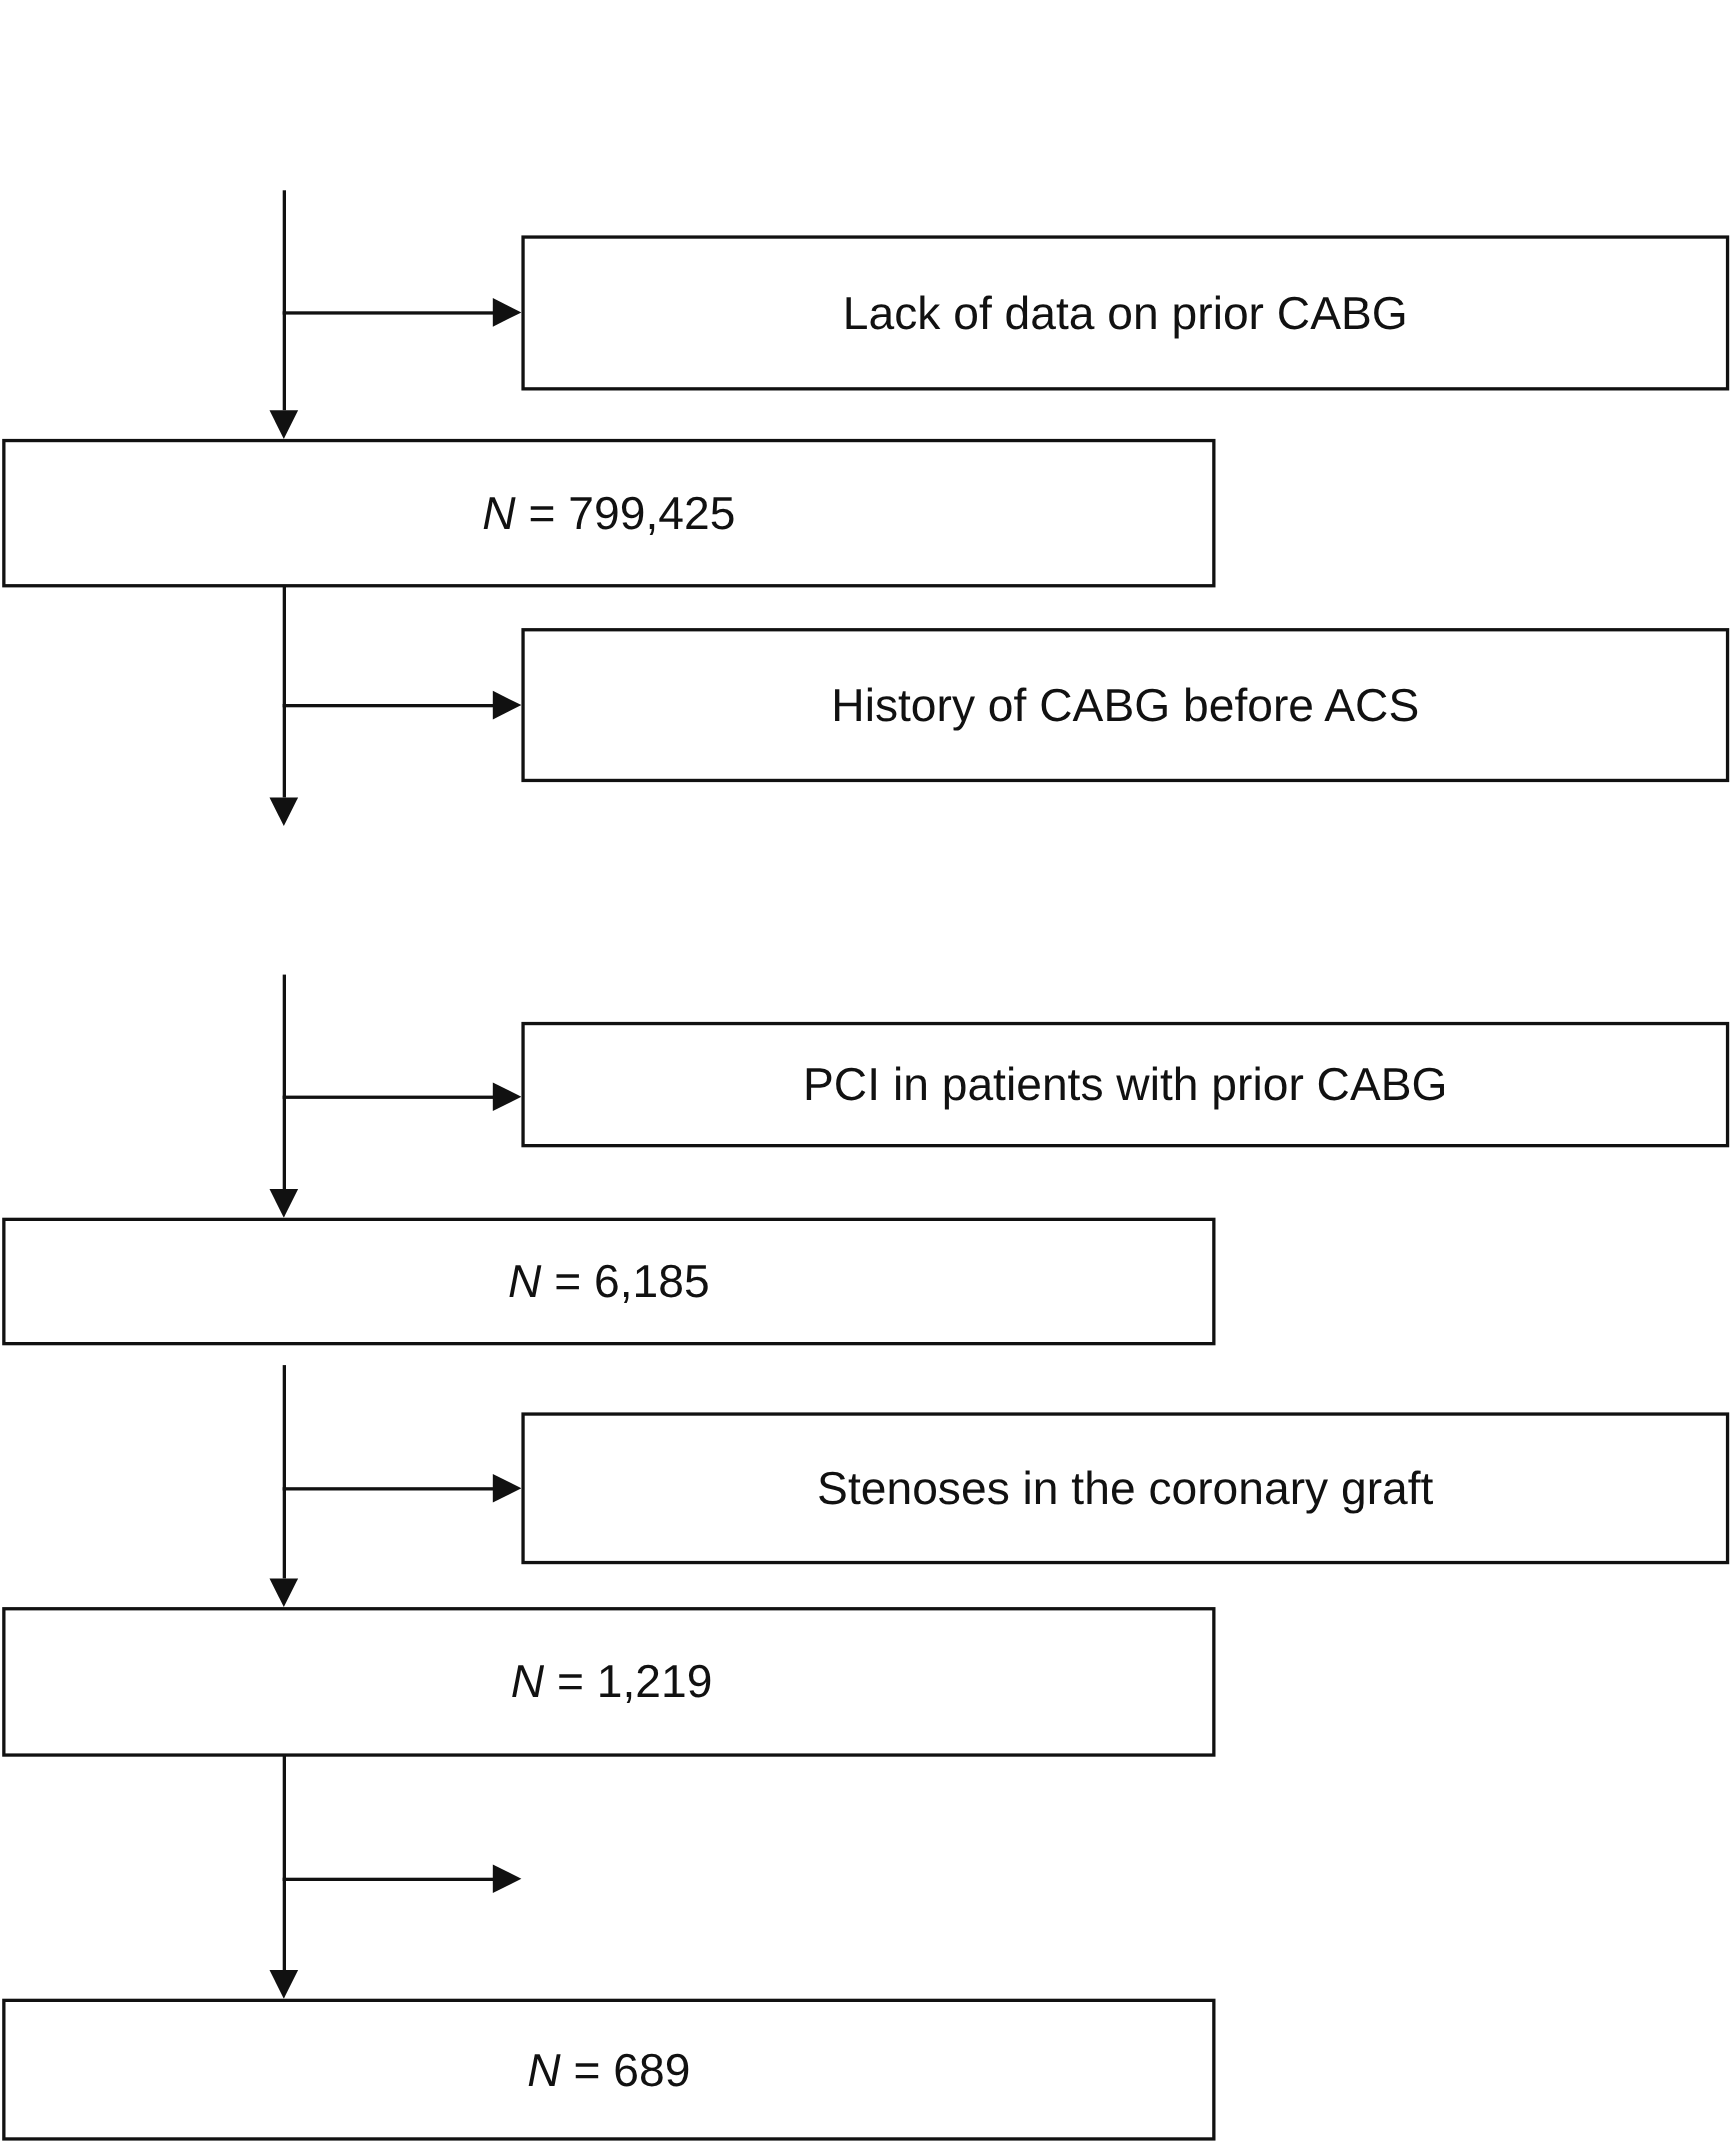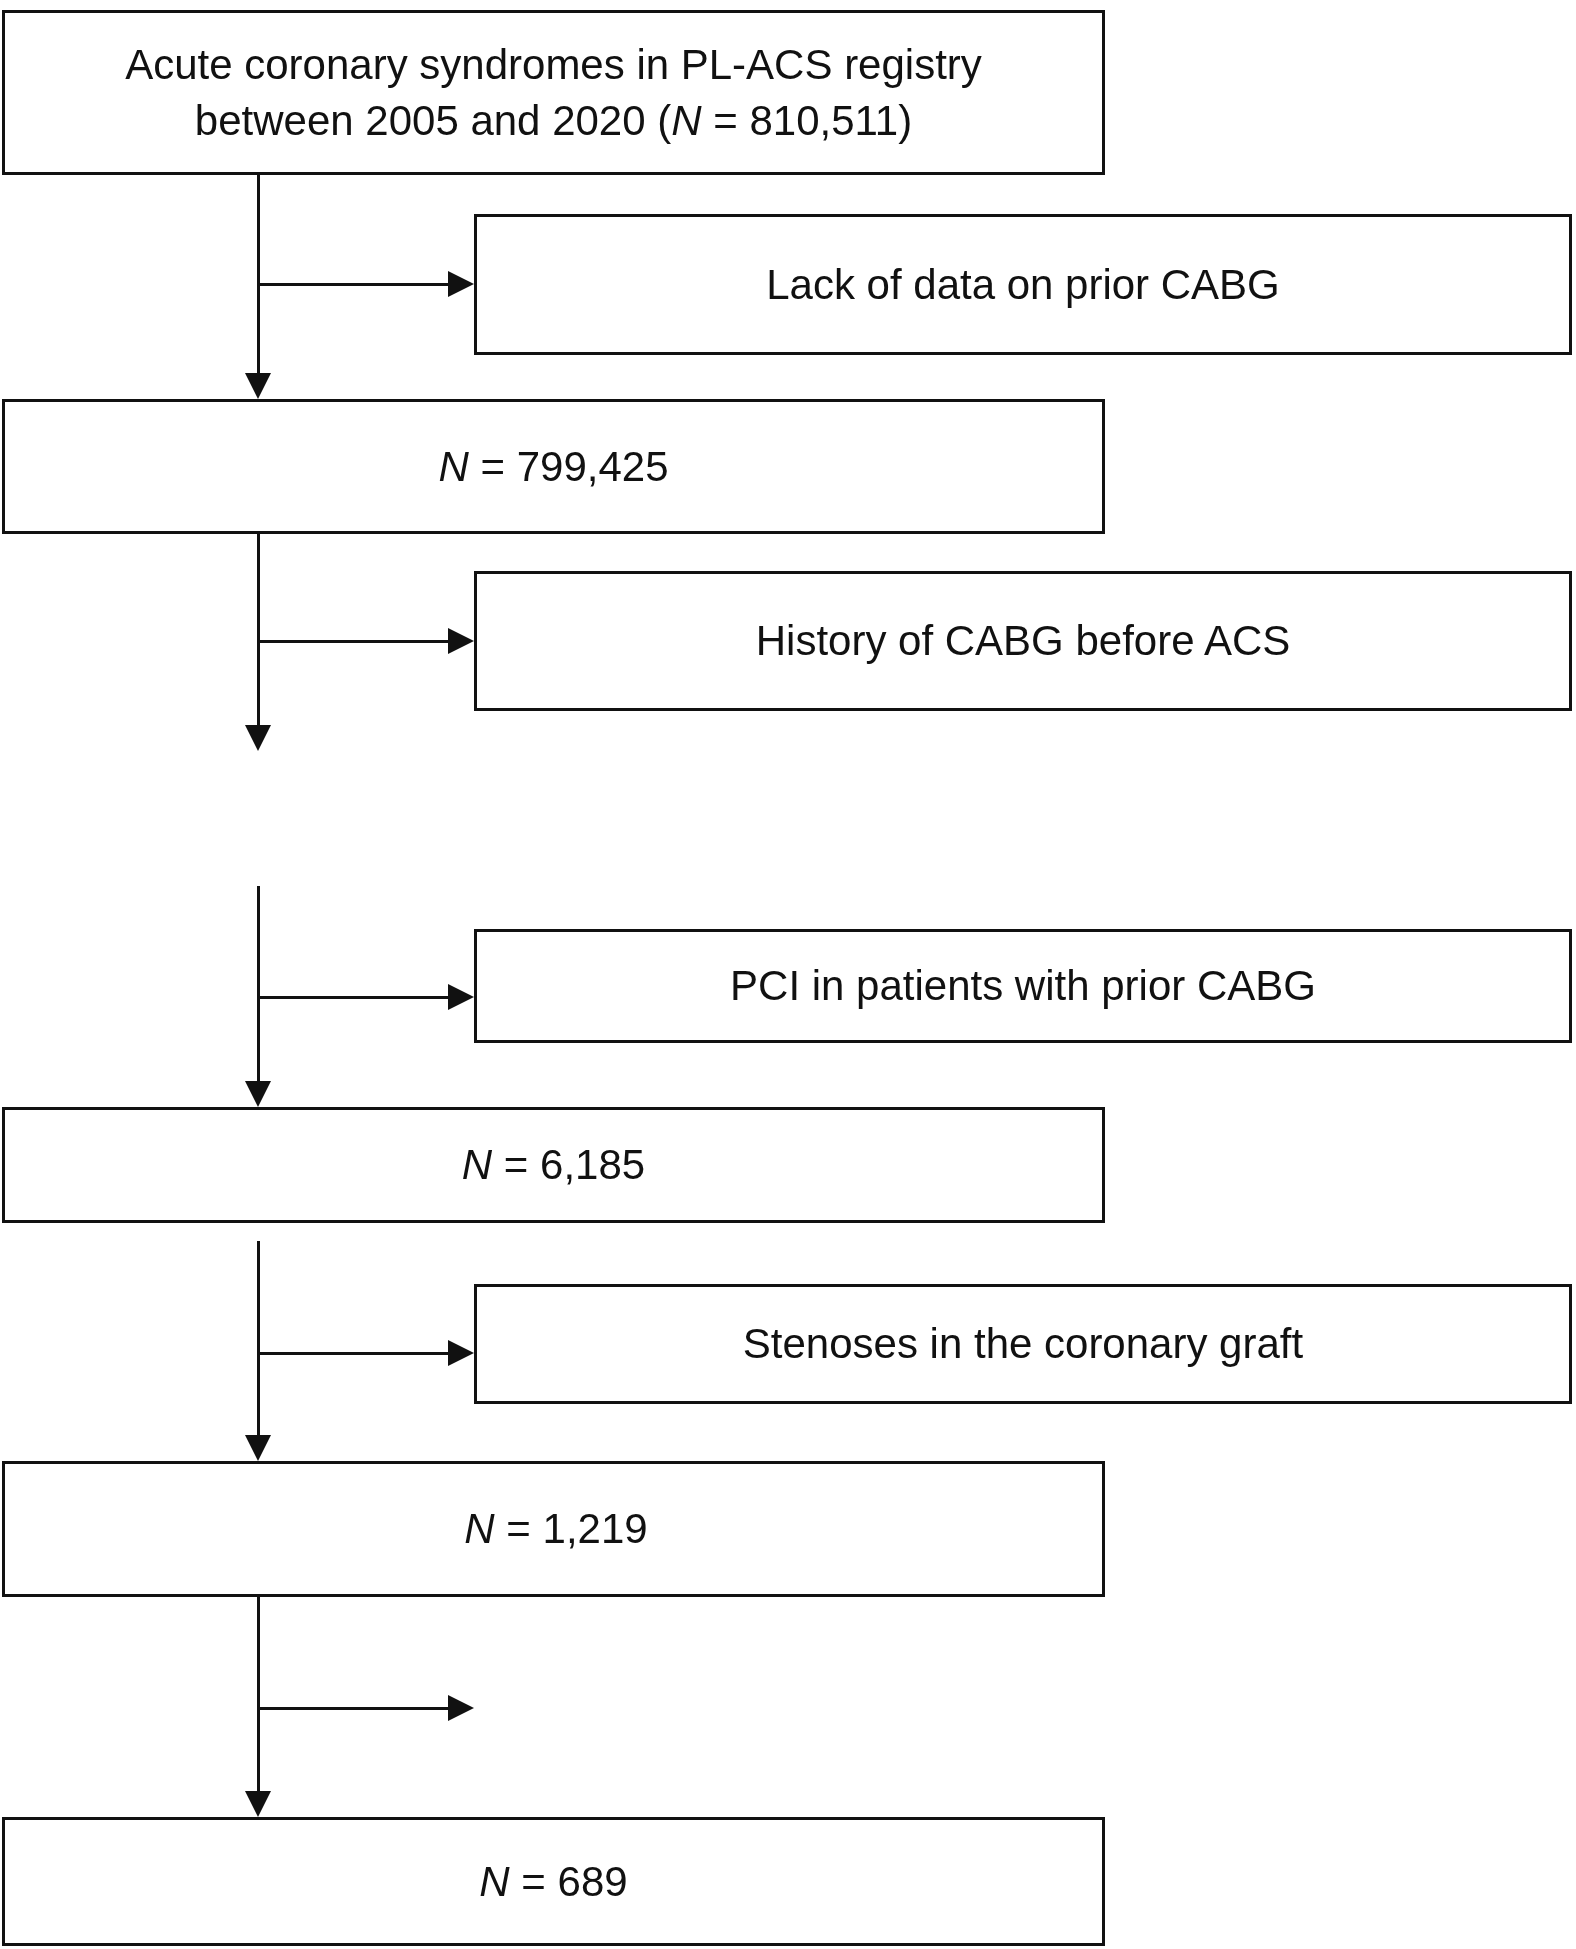--- a/index.html
+++ b/index.html
@@ -70,26 +70,20 @@
     border-top: 13px solid transparent;
     border-bottom: 13px solid transparent;
     border-left: 26px solid #111111;
   }
 </style>
 </head>
 <body>
 
 <div id="canvas">
 
-  <div class="box main-box" style="top:10px; height:165px;">
-    <div>
-      <span>Acute coronary syndromes in PL-ACS registry</span><br>
-      <span>between 2005 and 2020 (</span><span class="it">N</span><span> = 810,511)</span>
-    </div>
-  </div>
 
   <div class="vline" style="top:173px; height:200px;"></div>
   <div class="varrow" style="top:373px;"></div>
   <div class="hline" style="top:283px;"></div>
   <div class="harrow" style="top:271px;"></div>
 
   <div class="box side-box" style="top:214px; height:141px;">
     <span>Lack of data on prior CABG</span>
   </div>
 
@@ -118,21 +112,21 @@
 
   <div class="box main-box" style="top:1107px; height:116px;">
     <span><span class="it">N</span><span> = 6,185</span></span>
   </div>
 
   <div class="vline" style="top:1241px; height:194px;"></div>
   <div class="varrow" style="top:1435px;"></div>
   <div class="hline" style="top:1352px;"></div>
   <div class="harrow" style="top:1340px;"></div>
 
-  <div class="box side-box" style="top:1284px; height:120px;">
+  <div class="box side-box" style="top:1284px; height:138px;">
     <span>Stenoses in the coronary graft</span>
   </div>
 
   <div class="box main-box" style="top:1461px; height:136px;padding-left:25px;">
     <span><span class="it">N</span><span> = 1,219</span></span>
   </div>
 
   <div class="vline" style="top:1595px; height:196px;"></div>
   <div class="varrow" style="top:1791px;"></div>
   <div class="hline" style="top:1707px;"></div>

